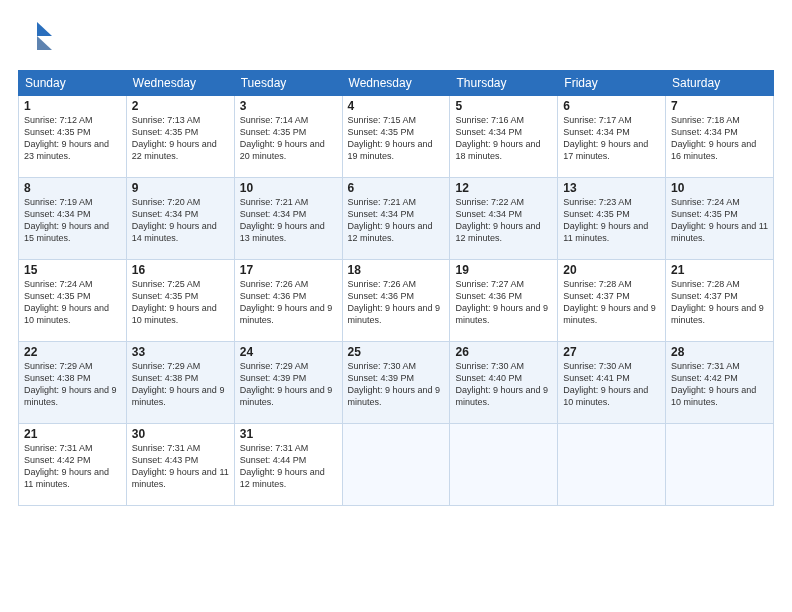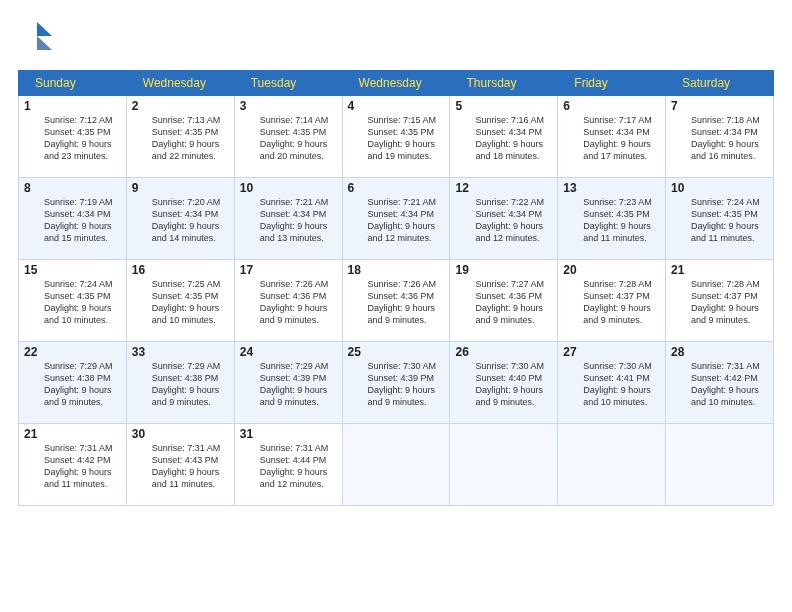--- a/index.html
+++ b/index.html
@@ -46,23 +46,23 @@
       font-size: 14px;
       color: #444;
     }
     .calendar {
       width: 100%;
       border-collapse: collapse;
       font-size: 9.5px;
     }
     .calendar th {
       background: #2a6fbd;
-      color: #fde047;
+      color: #ffffff;
       text-align: left;
-      padding: 5px 16px;
+      padding: 5px 6px;
       font-size: 12px;
       font-weight: normal;
       border: 1px solid #2a6fbd;
     }
     .calendar td {
       border: 1px solid #c8d8ea;
       vertical-align: top;
       padding: 3px 5px;
       width: 108px;
       height: 82px;
@@ -75,21 +75,20 @@
       font-size: 12px;
       font-weight: bold;
       color: #222;
       display: block;
       margin-bottom: 1px;
     }
     .day-info {
       color: #333;
       line-height: 1.35;
       font-size: 9px;
-      margin-left: 20px;
     }
     .empty-cell {
       background: #f5f9ff !important;
     }
   </style>
 </head>
 <body>
 
 <div class="page">
   <div class="header">

